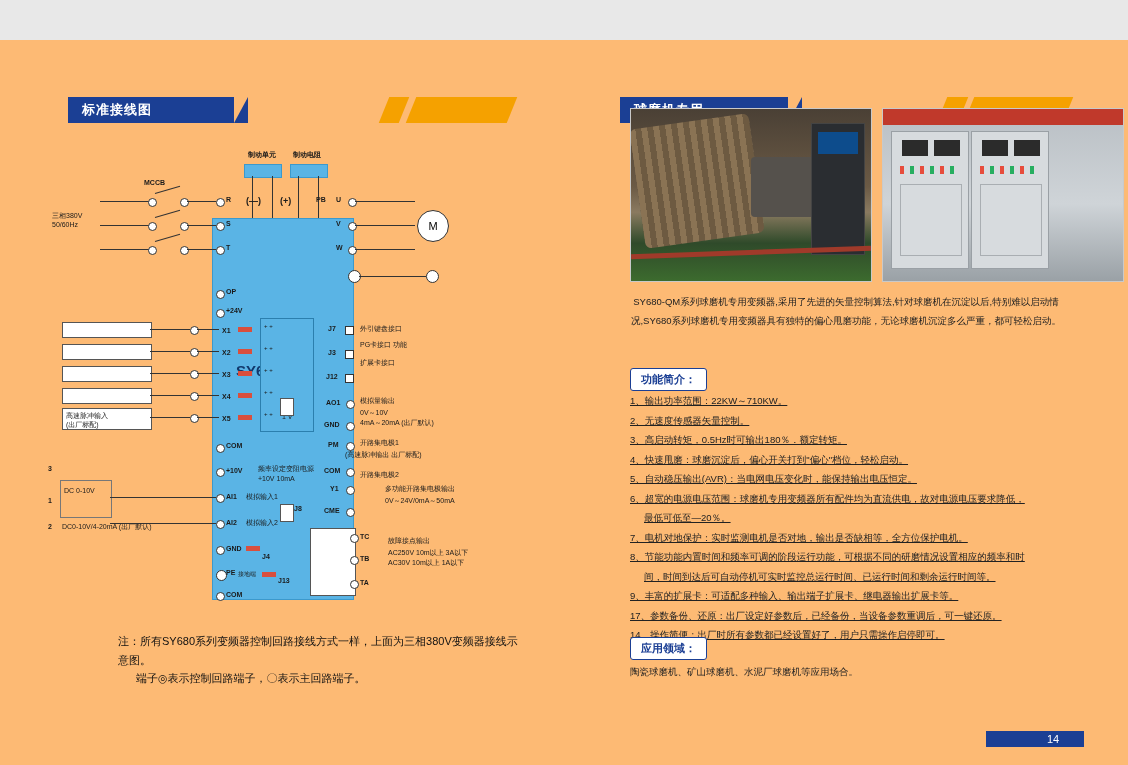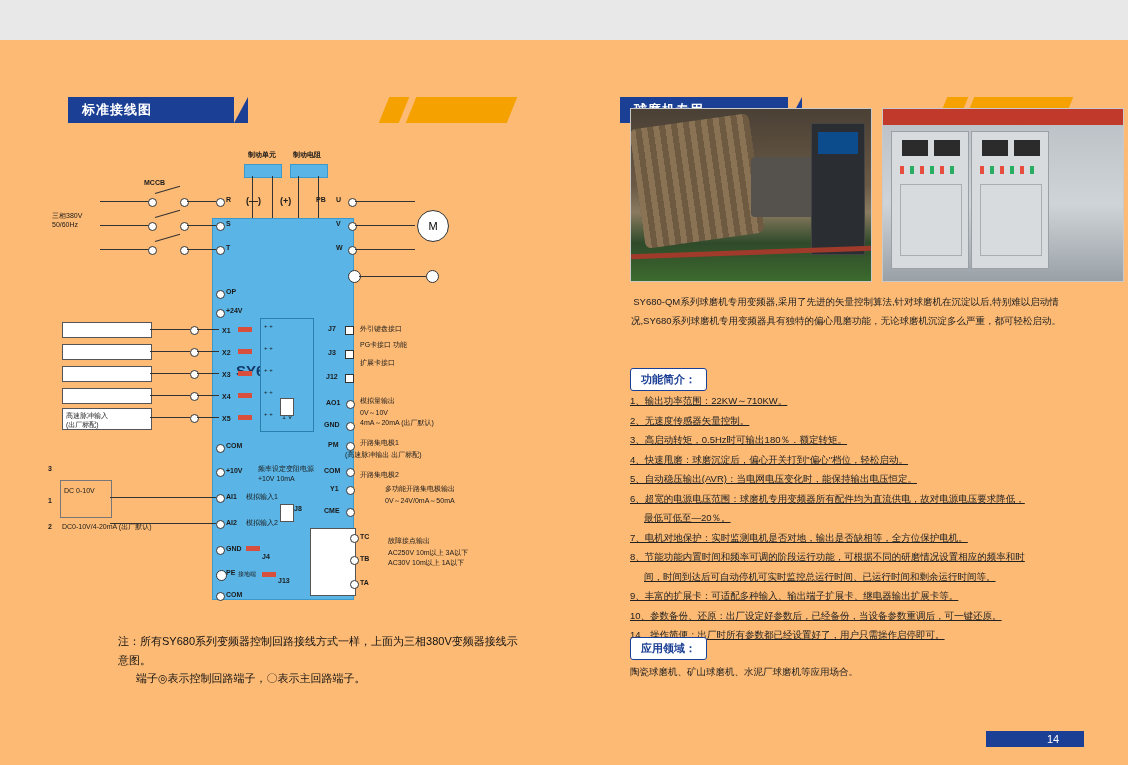--- a/index.html
+++ b/index.html
@@ -345,21 +345,21 @@
     <div>2、无速度传感器矢量控制。</div>
     <div>3、高启动转矩，0.5Hz时可输出180％．额定转矩。</div>
     <div>4、快速甩磨：球磨沉淀后，偏心开关打到"偏心"档位，轻松启动。</div>
     <div>5、自动稳压输出(AVR)：当电网电压变化时，能保持输出电压恒定。</div>
     <div>6、超宽的电源电压范围：球磨机专用变频器所有配件均为直流供电，故对电源电压要求降低，</div>
     <div class="indent">最低可低至—20％。</div>
     <div>7、电机对地保护：实时监测电机是否对地，输出是否缺相等，全方位保护电机。</div>
     <div>8、节能功能内置时间和频率可调的阶段运行功能，可根据不同的研磨情况设置相应的频率和时</div>
     <div class="indent">间，时间到达后可自动停机可实时监控总运行时间、已运行时间和剩余运行时间等。</div>
     <div>9、丰富的扩展卡：可适配多种输入、输出端子扩展卡、继电器输出扩展卡等。</div>
-    <div>10、参数备份、还原：出厂设定好参数后，已经备份，当设备参数重调后，可一键还原。</div>
+    <div>17、参数备份、还原：出厂设定好参数后，已经备份，当设备参数重调后，可一键还原。</div>
     <div>14、操作简便：出厂时所有参数都已经设置好了，用户只需操作启停即可。</div>
   </div>
 
   <div class="subhead" style="left:630px;top:637px;">应用领域：</div>
   <div class="list" style="left:630px;top:663px;">陶瓷球磨机、矿山球磨机、水泥厂球磨机等应用场合。</div>
 
   <div class="folio r">14</div>
 
 </div>
 

